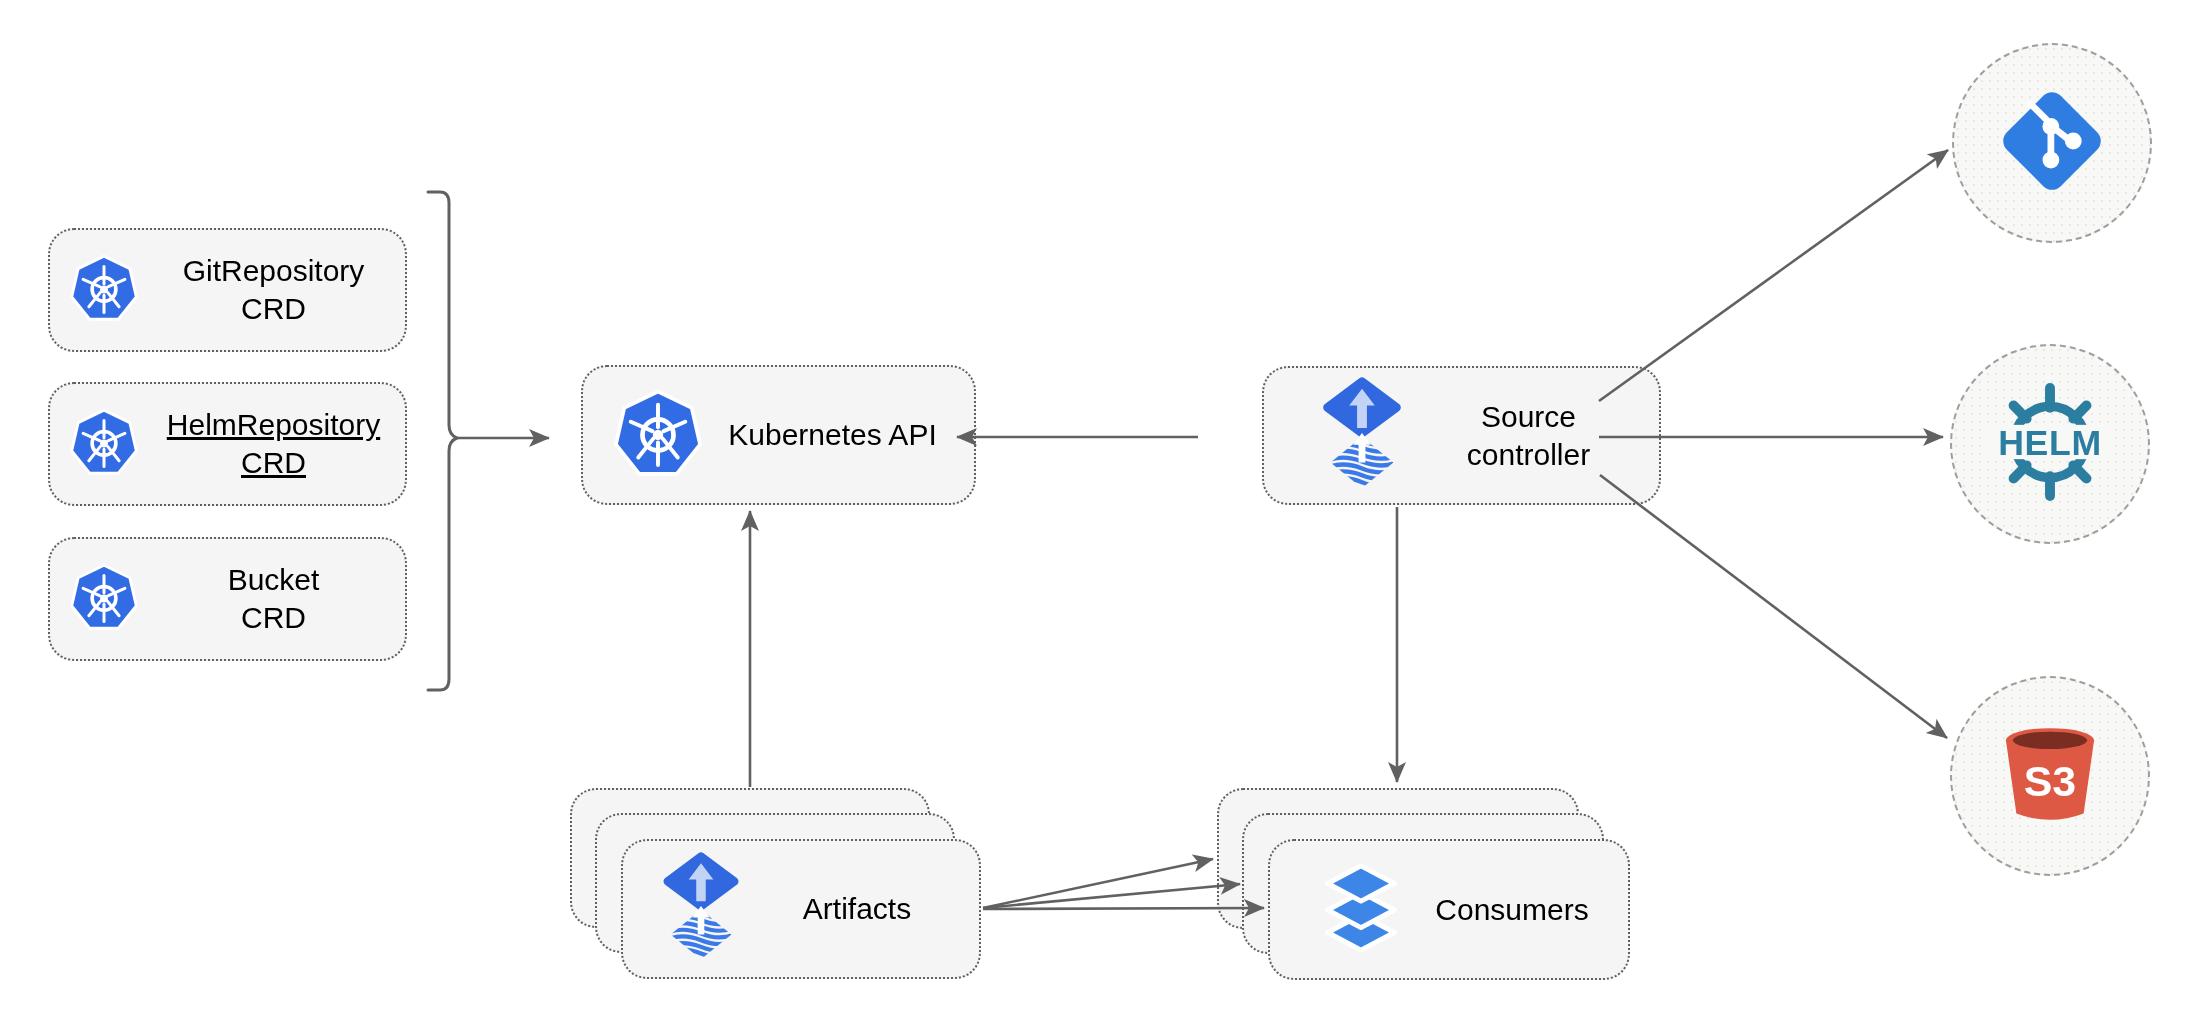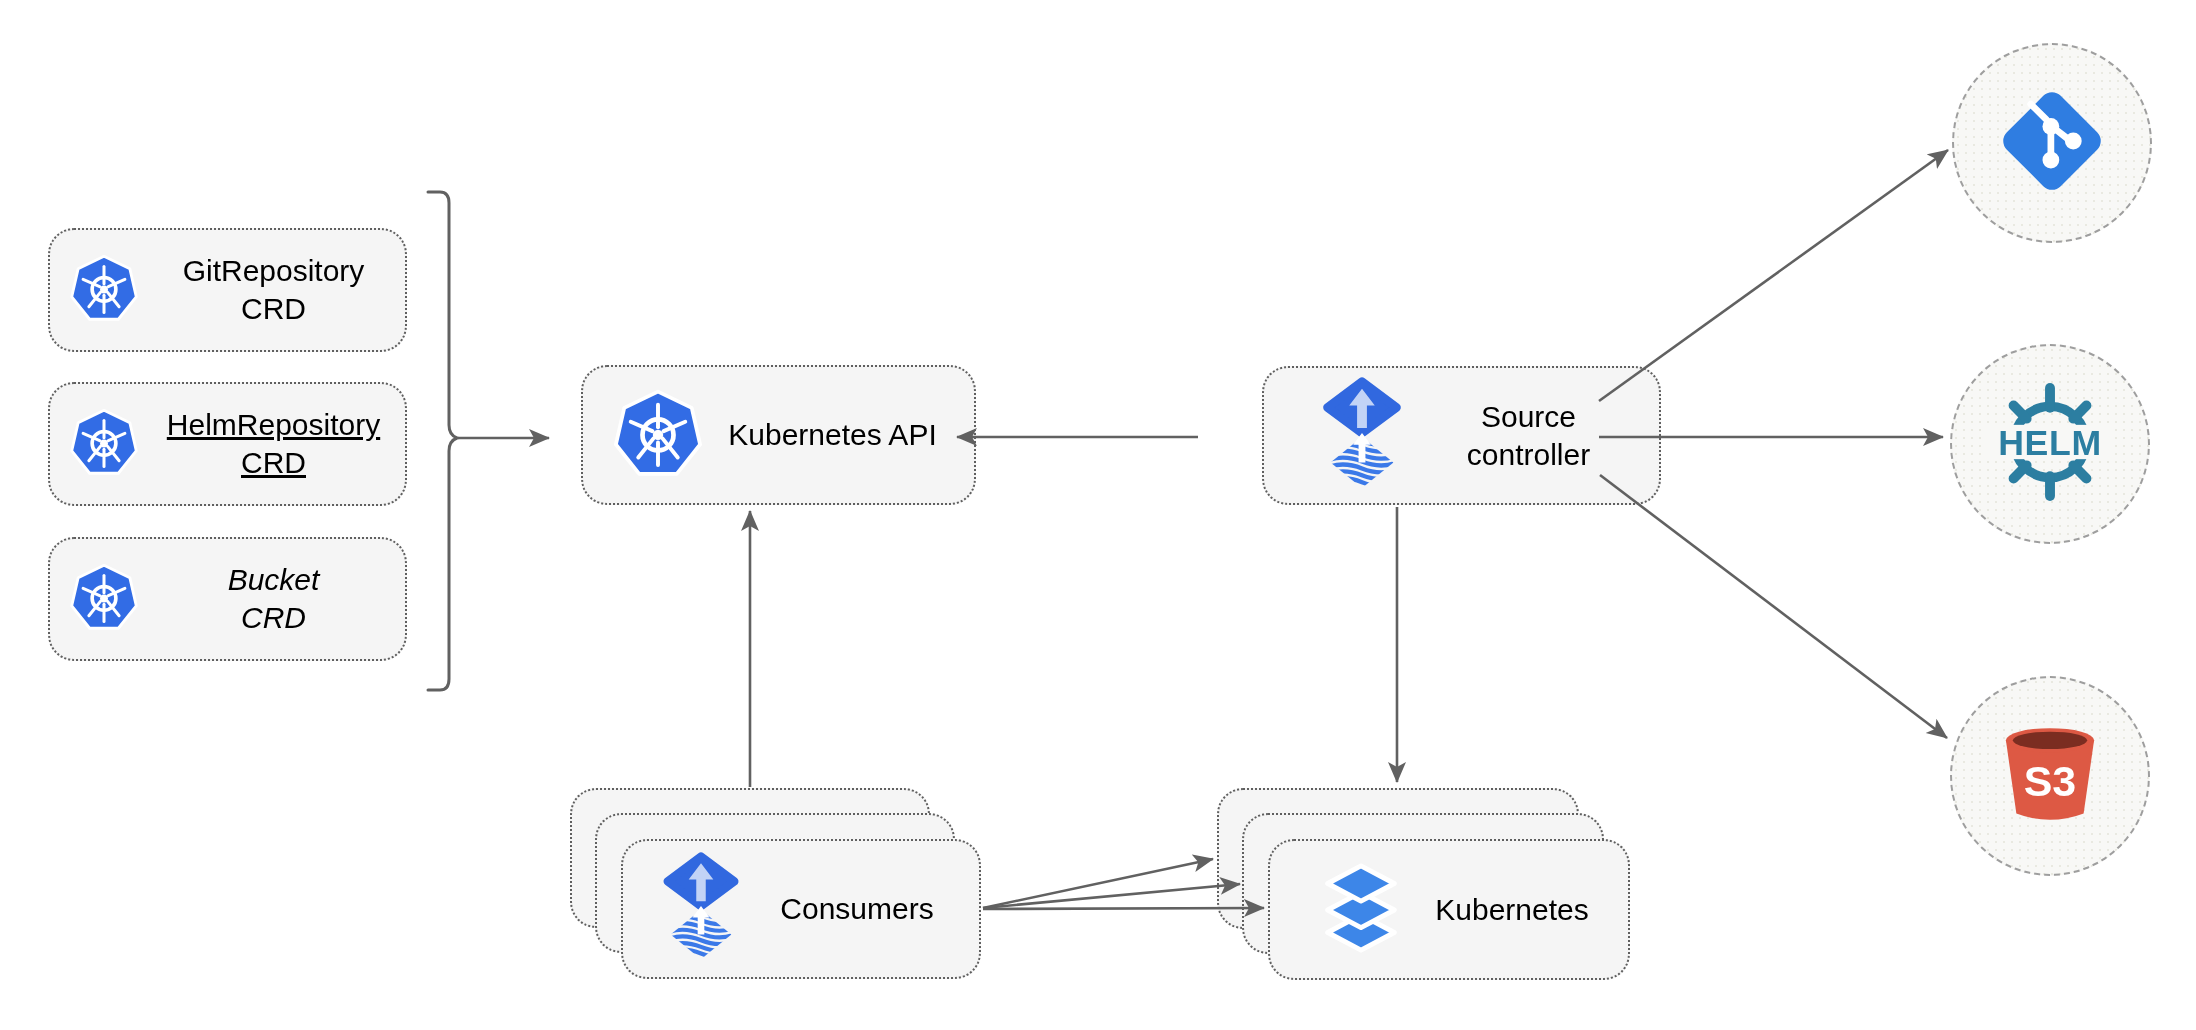--- a/index.html
+++ b/index.html
@@ -19,21 +19,21 @@
   .node-label {
     flex:1; text-align:center;
     font-size:30px; line-height:38px; color:#000;
     padding-right:14px;
   }
   .node-label .line { display:block; }
   .crd-box { left:48px; width:359px; height:124px;gap:16px; }
   .crd-box .k8s-icon { margin-left:18px; }
   #crd-git  { top:228px; }
   #crd-helm { top:382px;text-decoration:underline; }
-  #crd-bucket { top:537px;font-style:italic; }
+  #crd-bucket { top:537px; }
 
   #k8s-api { left:581px; top:365px; width:395px; height:140px; }
   #k8s-api .k8s-icon { margin-left:28px; }
 
   #source-controller { left:1262px; top:366px; width:399px; height:139px; }
   #source-controller .flux-icon { margin-left:48px; }
 
   .stack { position:absolute; }
   .stack-box {
     position:absolute; box-sizing:border-box;
@@ -203,36 +203,36 @@
             <path d="M12 73 Q30 65 50 73 Q70 81 88 73"></path>
             <path d="M12 80 Q30 72 50 80 Q70 88 88 80"></path>
             <path d="M12 87 Q30 79 50 87 Q70 95 88 87"></path>
             <path d="M12 94 Q30 86 50 94 Q70 102 88 94"></path>
             <path d="M12 101 Q30 93 50 101 Q70 109 88 101"></path>
             <path d="M12 108 Q30 100 50 108 Q70 116 88 108"></path>
           </g>
           <polygon points="50,58 59,70 53.5,70 53.5,88 46.5,88 46.5,70 41,70" fill="#ffffff"></polygon>
         </svg>
       </span>
-      <span class="node-label">Consumers</span>
+      <span class="node-label">Artifacts</span>
     </div>
   </div>
 
   <div class="stack" id="artifacts-stack">
     <div class="stack-box back"></div>
     <div class="stack-box mid"></div>
     <div class="stack-box front">
       <span class="layers-icon">
         <svg width="98" height="98" viewBox="0 0 100 100">
           <path d="M50 57 L84 75 L50 93 L16 75 Z" fill="#3D86E8" stroke="#ffffff" stroke-width="5" stroke-linejoin="round"></path>
           <path d="M50 34 L84 52 L50 70 L16 52 Z" fill="#3D86E8" stroke="#ffffff" stroke-width="5" stroke-linejoin="round"></path>
           <path d="M50 7 L84 25 L50 43 L16 25 Z" fill="#3D86E8" stroke="#ffffff" stroke-width="5" stroke-linejoin="round"></path>
         </svg>
       </span>
-      <span class="node-label">Kubernetes</span>
+      <span class="node-label">Consumers</span>
     </div>
   </div>
 
   <div class="source-circle" id="circle-git">
     <span>
       <svg width="112" height="112" viewBox="0 0 100 100">
         <rect x="16" y="16" width="68" height="68" rx="11" fill="#2F7DE1" transform="rotate(45 50 50)"></rect>
         <g stroke="#ffffff" stroke-width="6" stroke-linecap="round">
           <line x1="31" y1="17" x2="45" y2="31"></line>
           <line x1="49" y1="43" x2="49" y2="60"></line>

